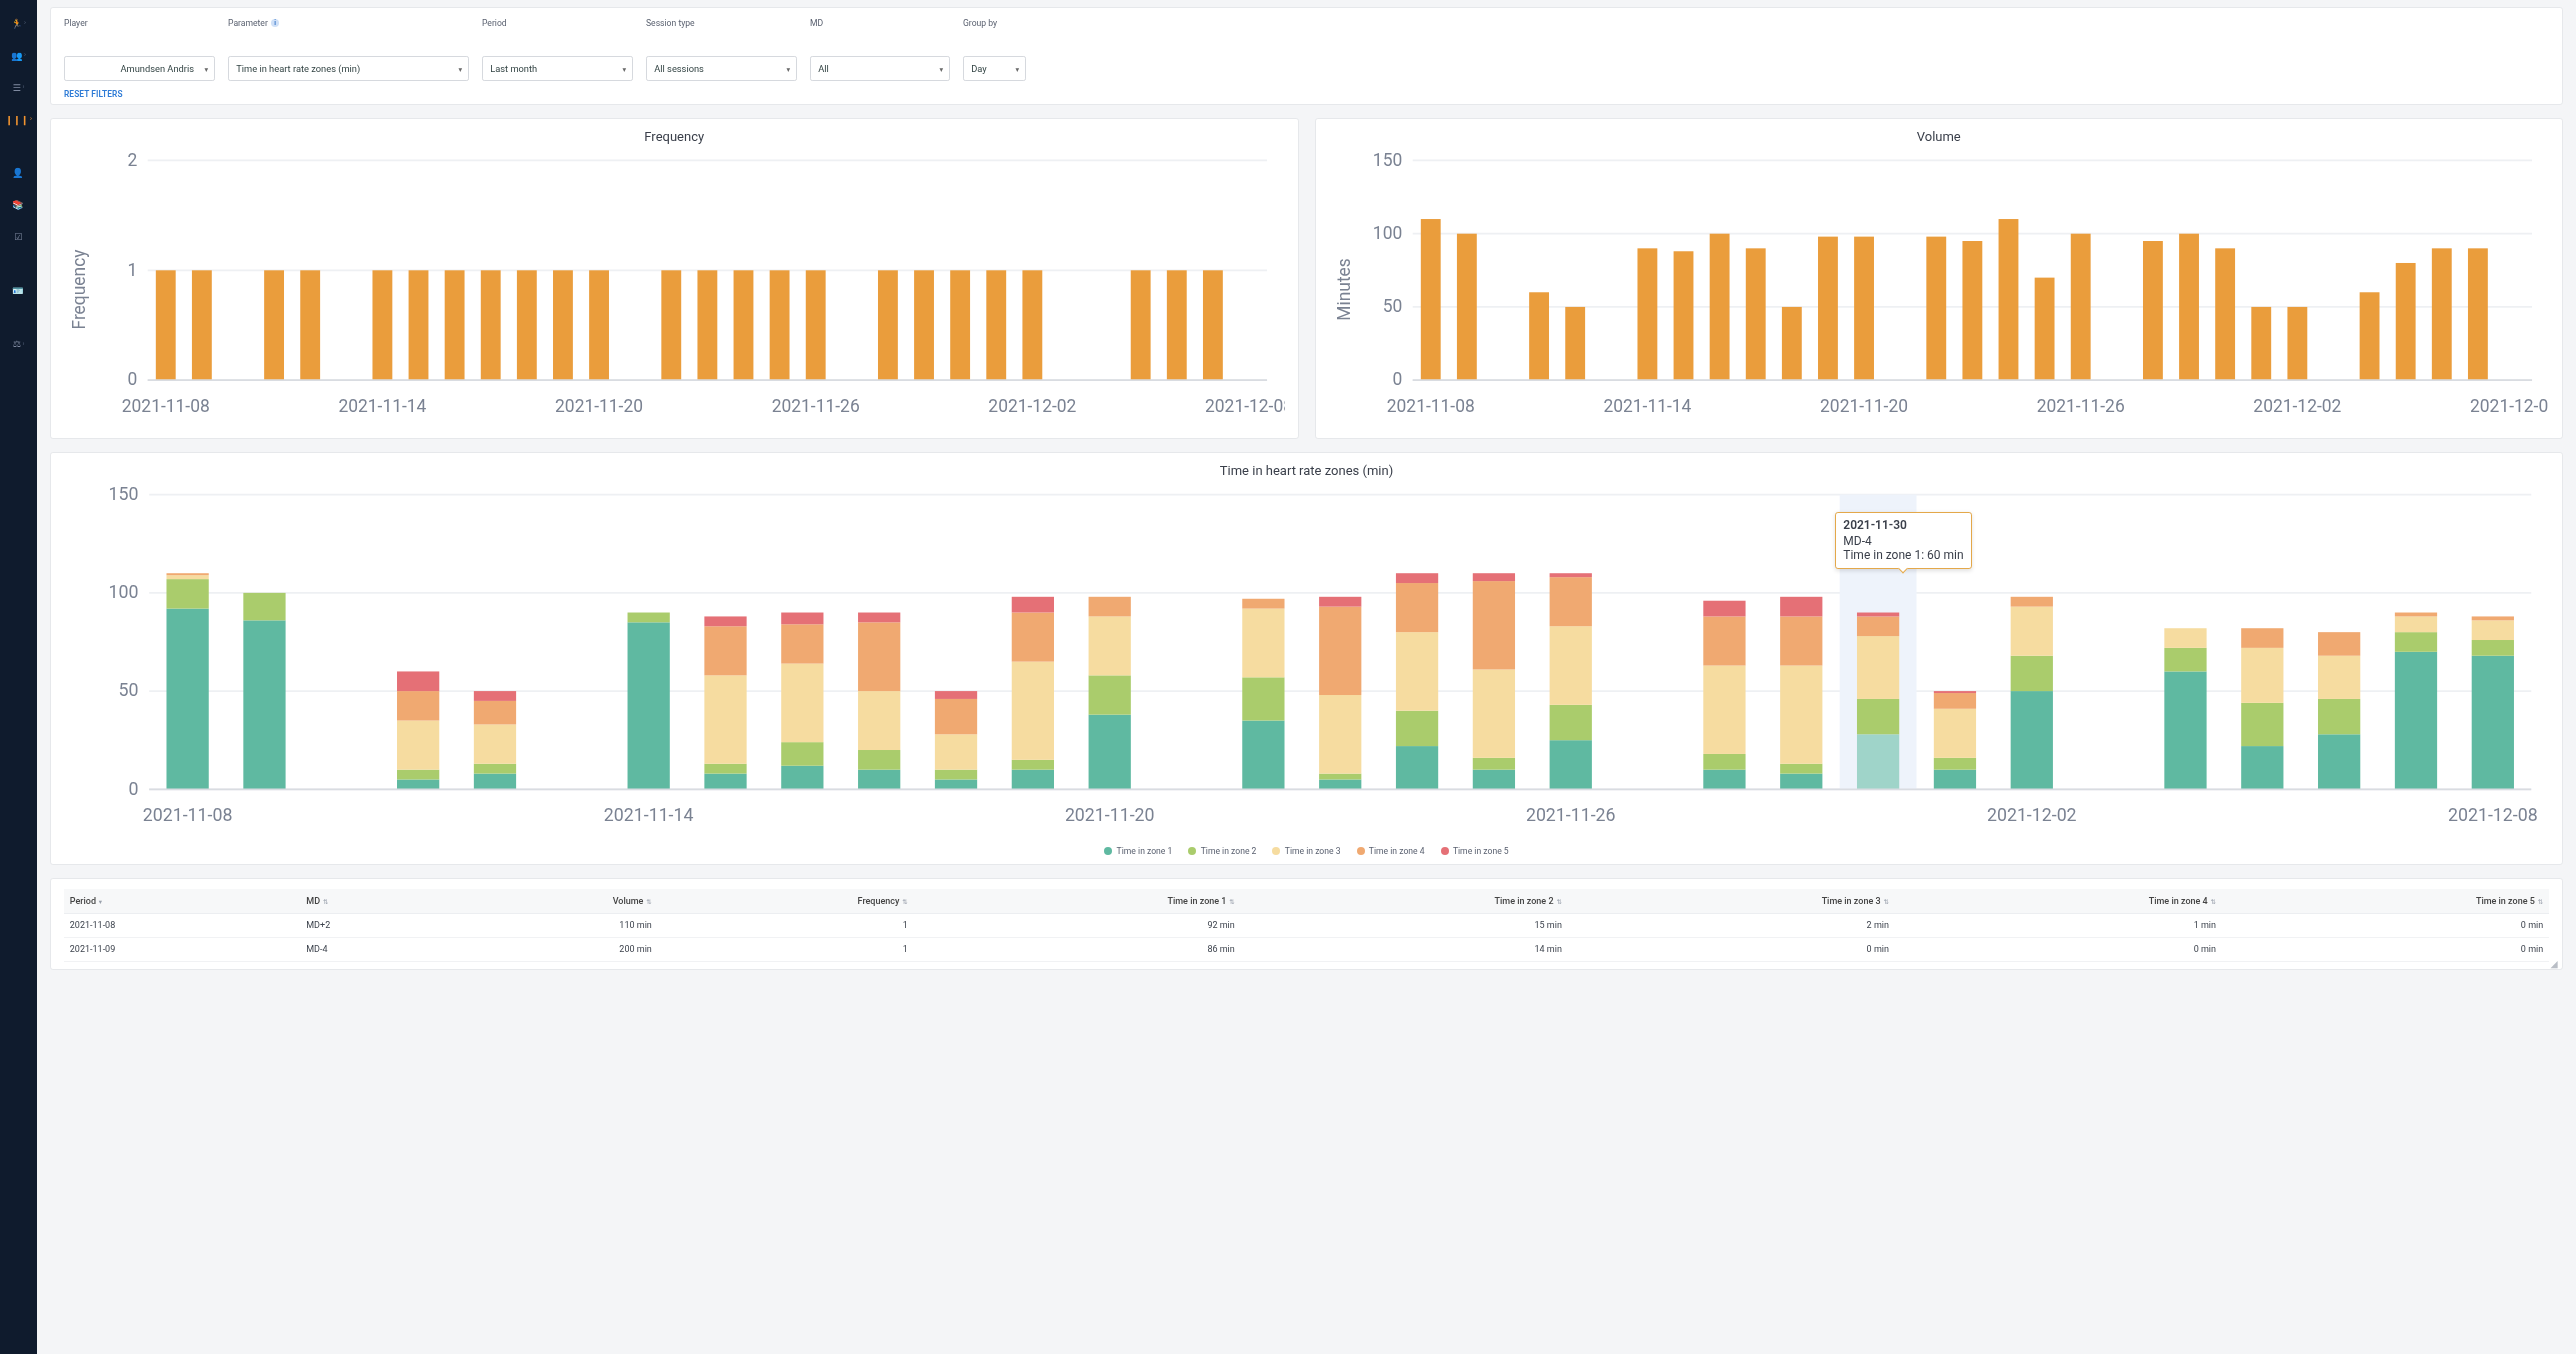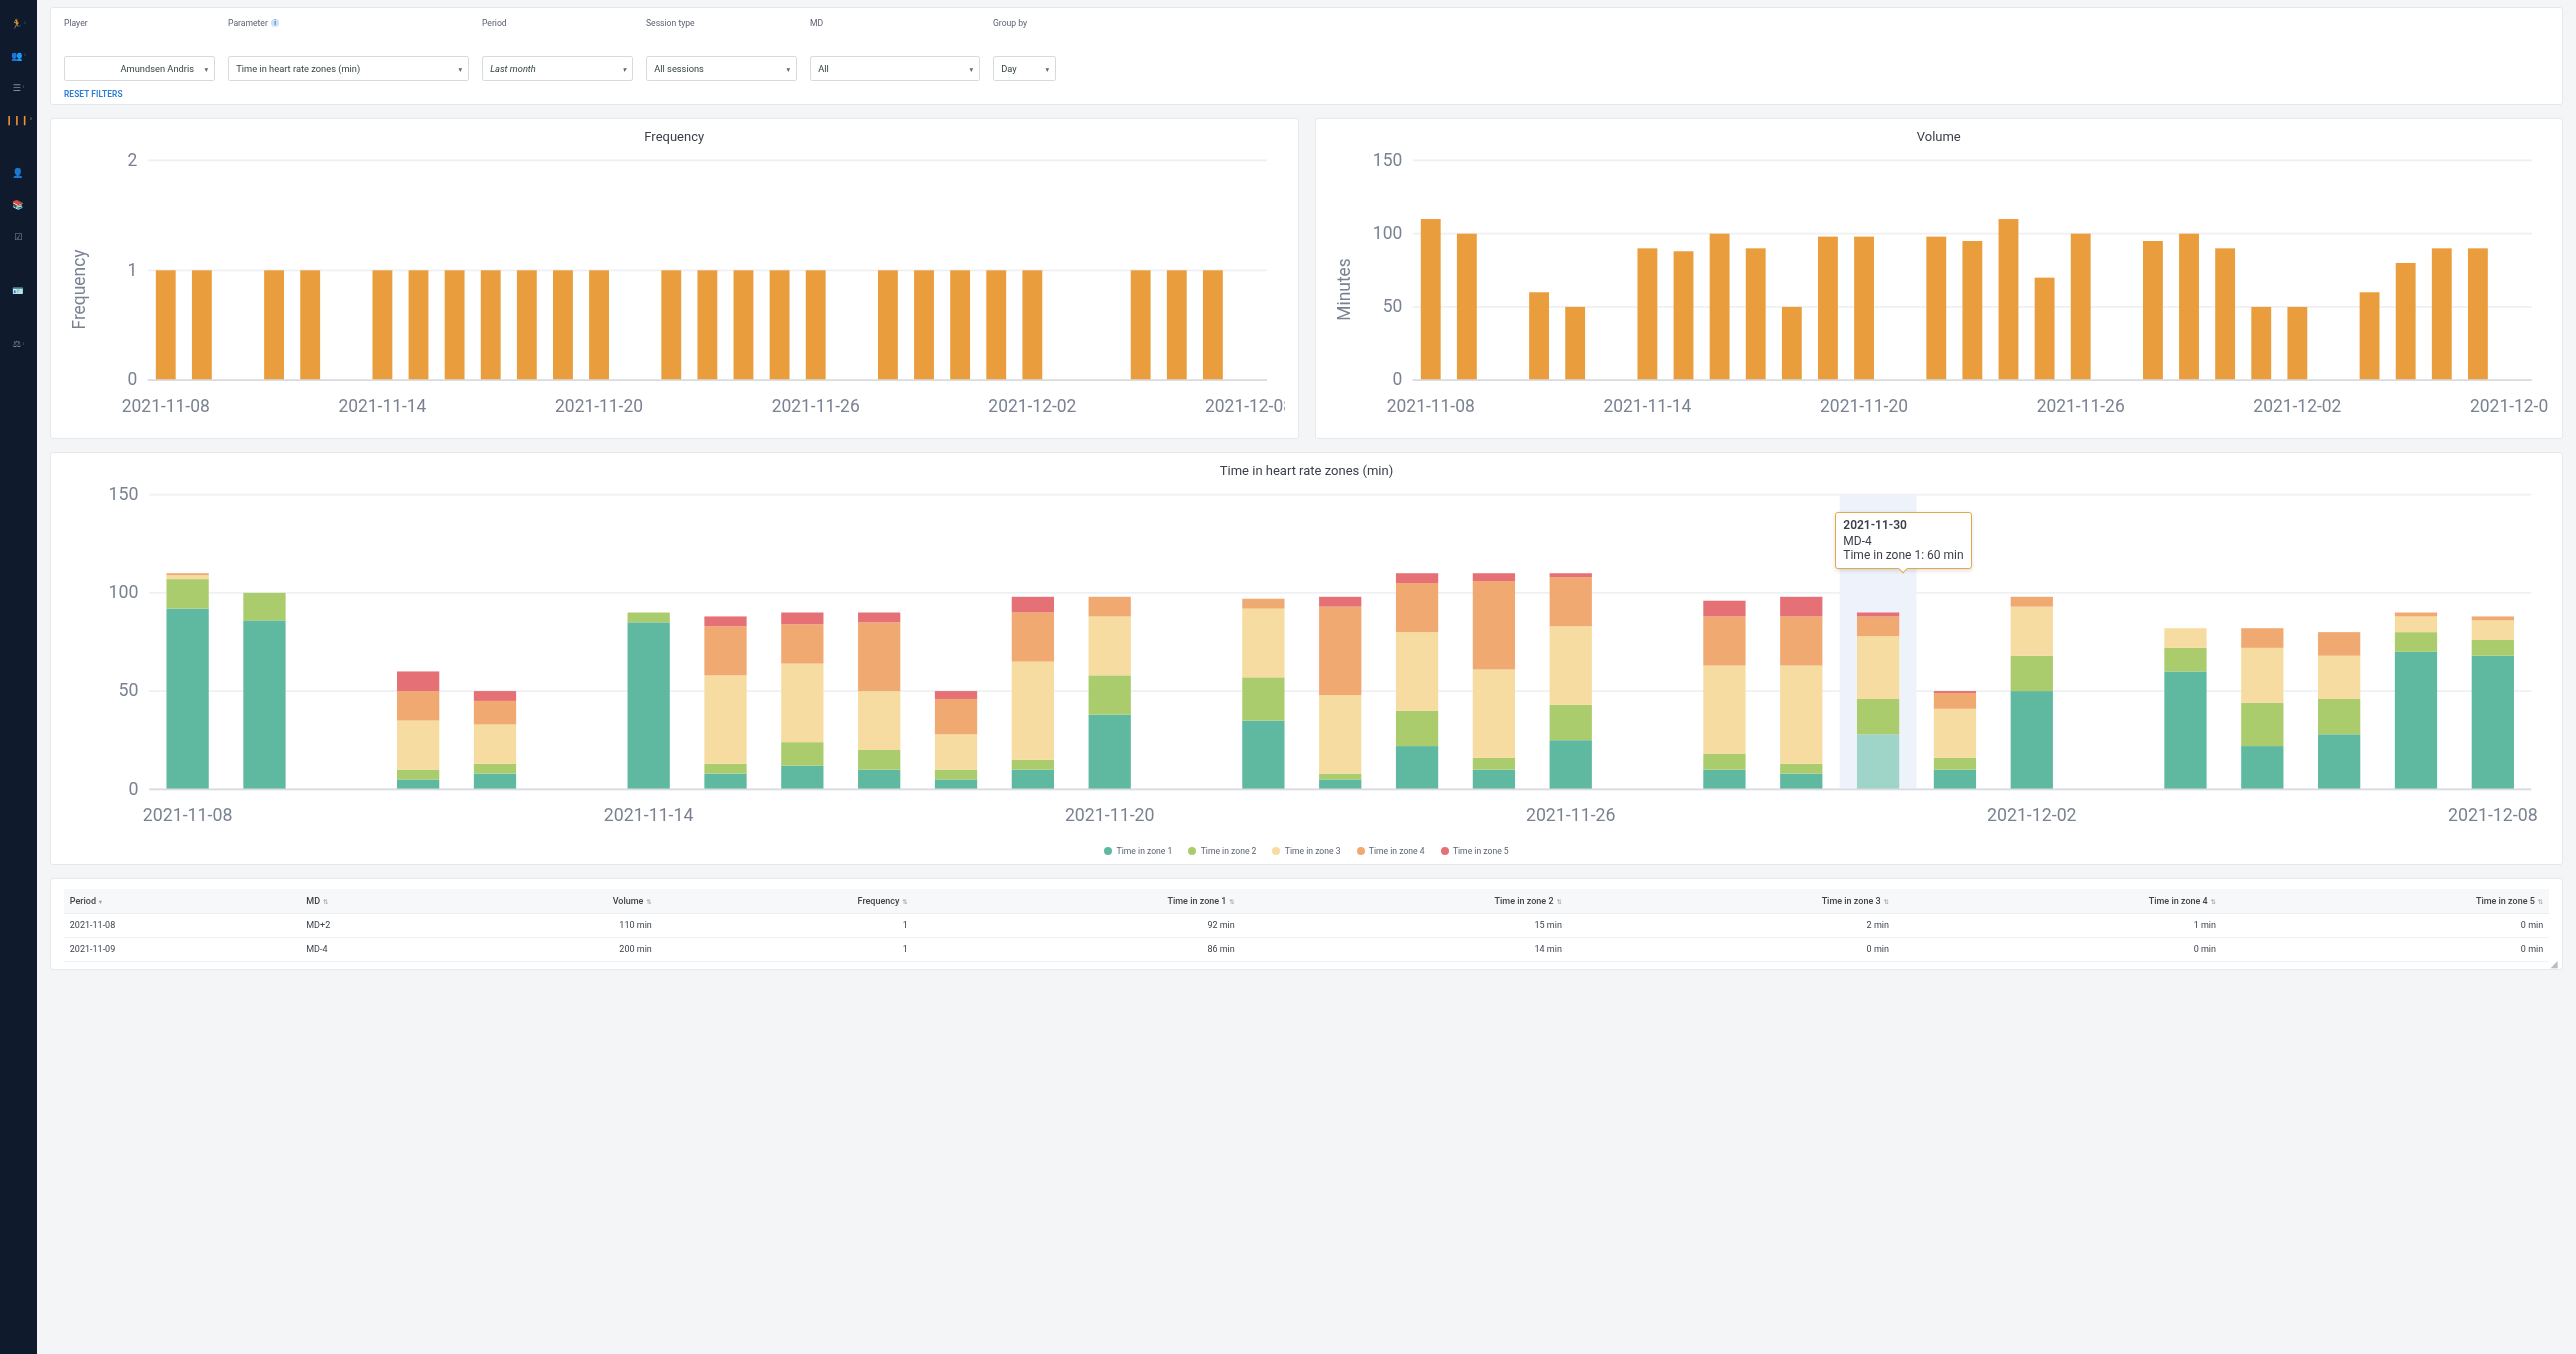--- a/index.html
+++ b/index.html
@@ -12,21 +12,21 @@
   .sidenav .spacer { height: 21.6px; }
   .main { flex: 1; padding: 7.2px 13px 13px 13px; }
   .panel { background: #fff; border: 0.7px solid #e6e8eb; border-radius: 2.9px; padding: 10px 13px 7.2px 13px; margin-bottom: 13px; }
   .filters-panel { padding-bottom: 4.3px; }
   .filters { display: flex; gap: 13px; flex-wrap: wrap; }
   .filter { display: flex; flex-direction: column; gap: 24px; }
   .filter label { color: #5a6170; font-size: 8.6px; margin-bottom: 4.3px; display: flex; align-items: center; gap: 2.9px; }
   .filter .info-dot { width: 8.6px; height: 8.6px; border-radius: 50%; background: #cfe0f7; color: #3a78c9; font-size: 6.5px; display: inline-flex; align-items: center; justify-content: center; font-weight: bold; }
   .select { height: 24.4px; border: 0.7px solid #d6d9de; border-radius: 2.2px; background: #fff; padding: 0 20px 0 7.2px; color: #344; display: flex; align-items: center; position: relative; cursor: pointer; }
   .select .caret { position: absolute; right: 5.8px; top: 50%; transform: translateY(-50%); font-size: 7.2px; color: #666; }
-  .w-player { width: 151px; justify-content: flex-end; } .w-param { width: 241px; } .w-period { width: 151px; font-style: italic; } .w-stype { width: 151px; } .w-md { width: 170px; } .w-group { width: 63px; }
+  .w-player { width: 151px; justify-content: flex-end; } .w-param { width: 241px; } .w-period { width: 151px; } .w-stype { width: 151px; } .w-md { width: 140px; } .w-group { width: 63px; }
   .reset { color: #2e7bd6; font-weight: 600; font-size: 8.3px; cursor: pointer; margin-top: 8.6px; letter-spacing: 0.1px; }
   .row { display: flex; gap: 16px; }
   .row .panel { flex: 1; }
   .chart-title { text-align: center; font-size: 13px; color: #3a3f4a; margin-bottom: 5.8px; font-weight: 400; }
   .chart-wrap { position: relative; }
   svg.chart { width: 100%; }
   .bar-orange { fill: #ea9d3c; }
   .z1 { fill: #5fb9a1; } .z2 { fill: #aacc6c; } .z3 { fill: #f6dca0; } .z4 { fill: #f0a971; } .z5 { fill: #e57076; }
   .legend { display: flex; gap: 16px; justify-content: center; margin-top: 5.8px; flex-wrap: wrap; }
   .legend .item { display: flex; align-items: center; gap: 4.3px; font-size: 8.6px; color: #5a6170; }

